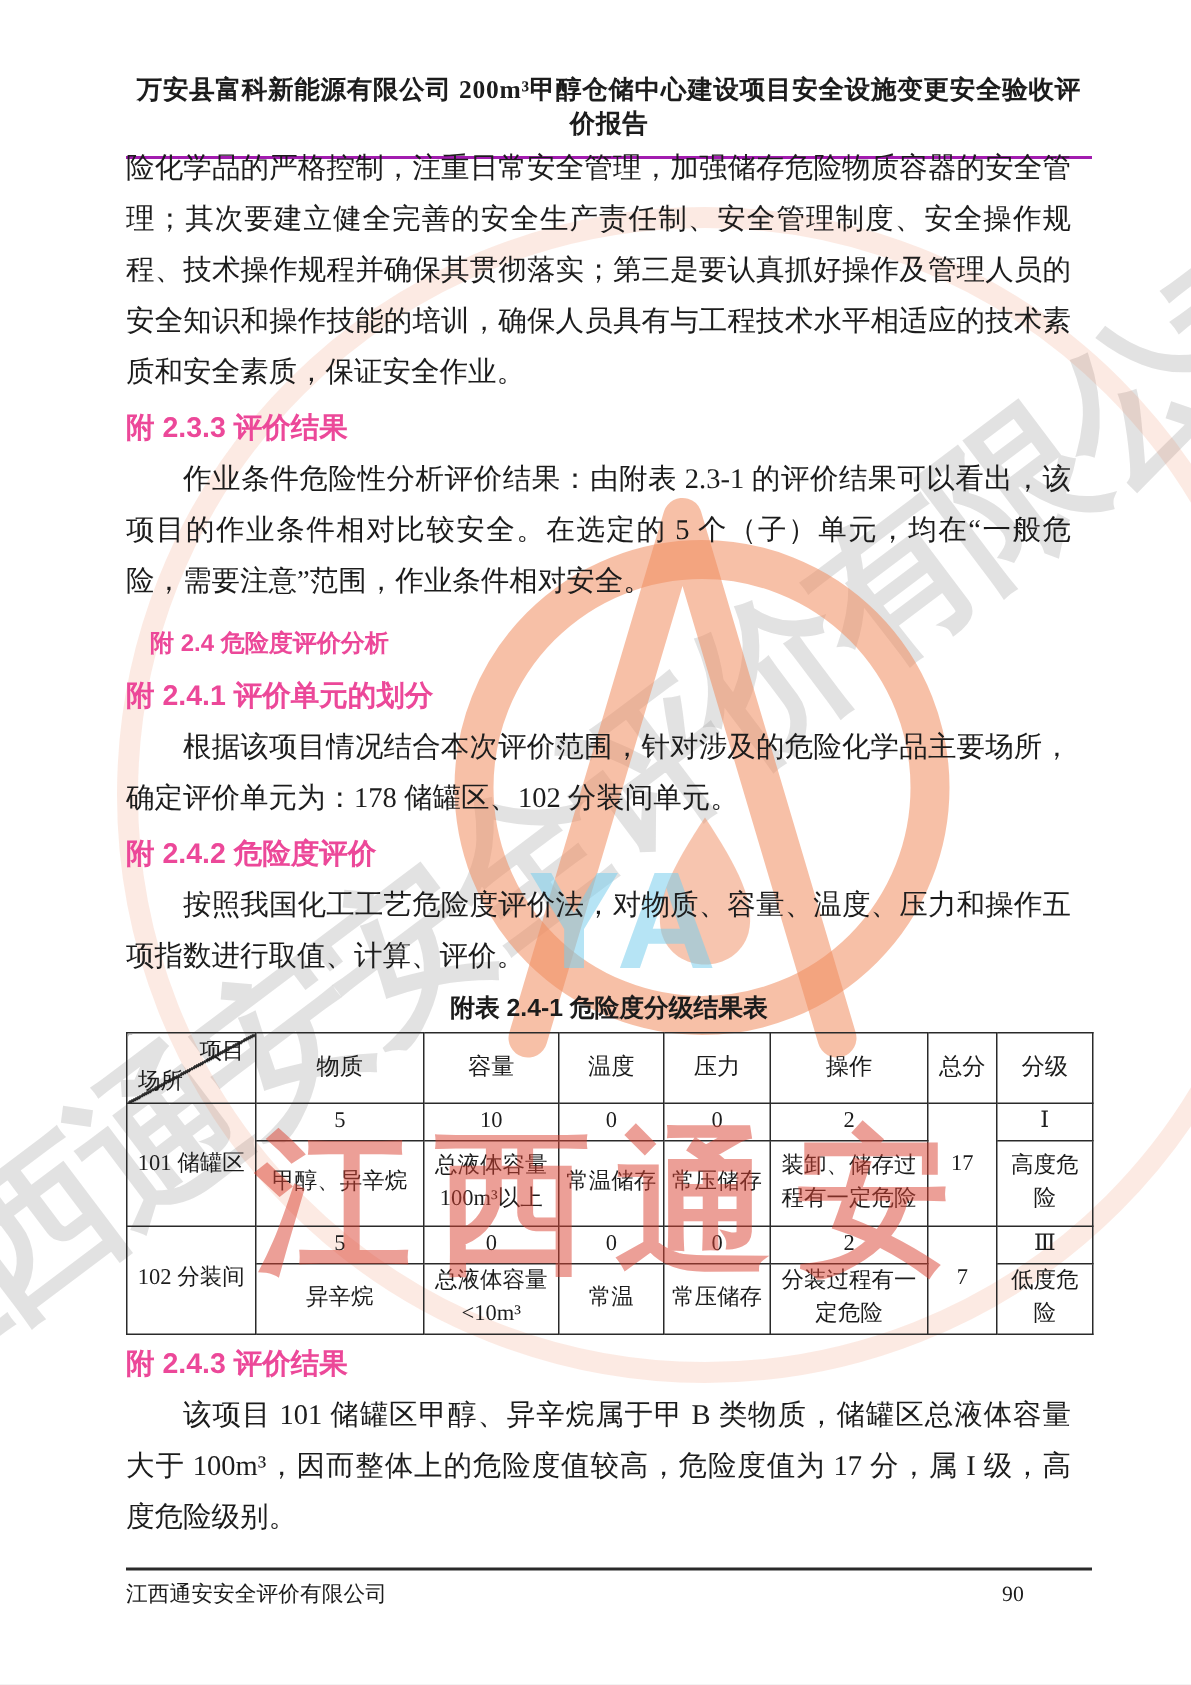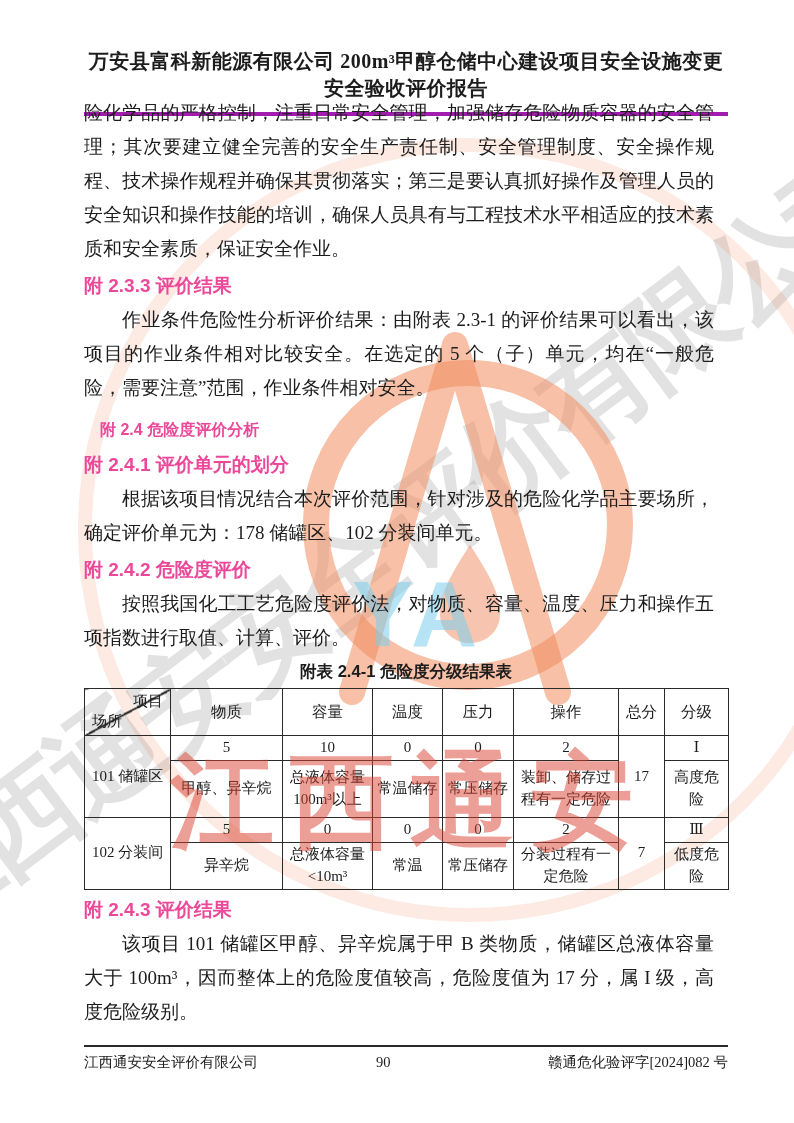--- a/index.html
+++ b/index.html
@@ -33,23 +33,23 @@
   .wm-red{
     left:170px;top:733px;
     font-family:"Liberation Sans","DejaVu Sans",sans-serif;
     font-weight:700;font-size:104px;letter-spacing:16px;
     color:rgba(217,64,47,0.50);
     z-index:3;
   }
   
   .header{
     position:absolute;top:48px;left:84px;right:66px;
-    text-align:center;font-size:20px;font-weight:600;
+    text-align:center;font-size:17px;font-weight:600;
     letter-spacing:0.5px;
-    padding-bottom:10px;border-bottom:4px solid #a21caf;
+    padding-bottom:10px;border-bottom:2px solid #a21caf;
     z-index:2;
   }
   .footer{
     position:absolute;top:1045px;left:84px;right:66px;
     border-top:2px solid #2a2a2a;
     padding-top:6px;
     display:flex;align-items:baseline;
     font-size:14.5px;
     z-index:2;
   }
@@ -203,16 +203,15 @@
     <h3 class="sec">附 2.4.3 评价结果</h3>
     <p class="body-text indent">该项目 101 储罐区甲醇、异辛烷属于甲 B 类物质，储罐区总液体容量大于 100m³，因而整体上的危险度值较高，危险度值为 17 分，属 I 级，高度危险级别。</p>
 
   </div>
 
   <div class="wm wm-red">江西通安</div>
 
   <div class="footer">
     <span class="f-left">江西通安安全评价有限公司</span>
     <span class="f-center">90</span>
-    <span class="f-right">赣通危化验评字[2024]082 号</span>
   </div>
 
 </div>
 
 </body></html>

